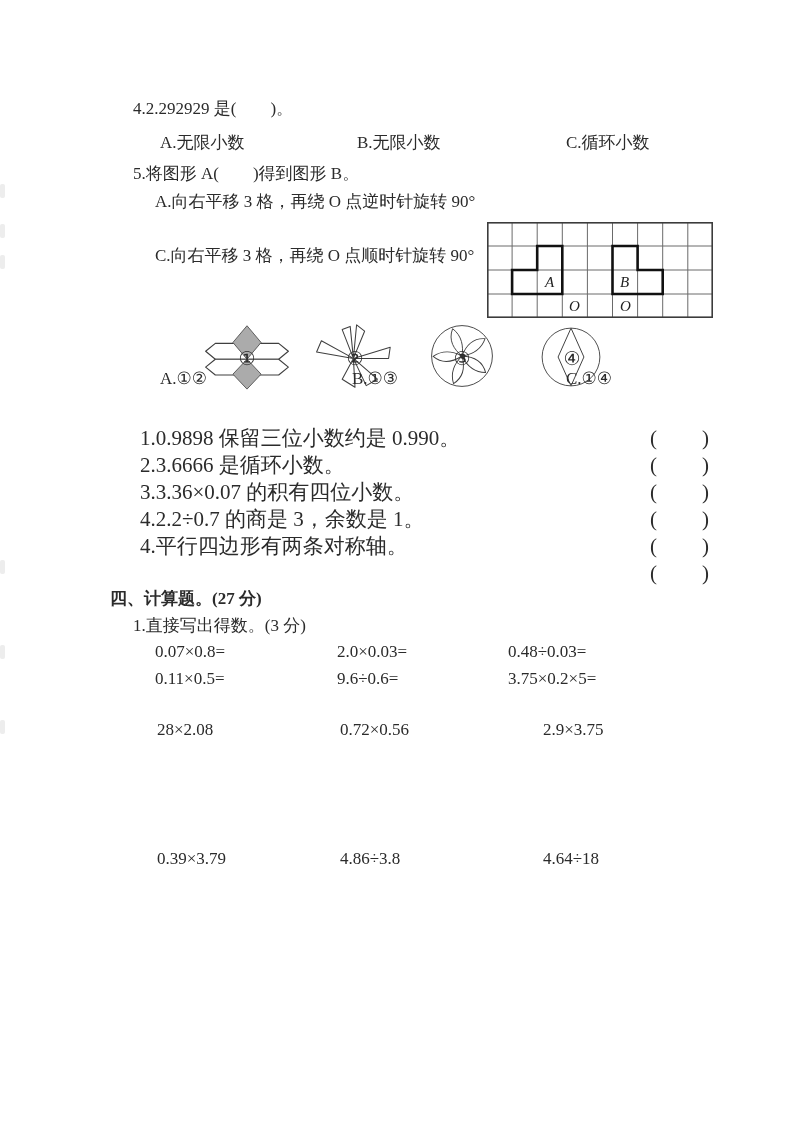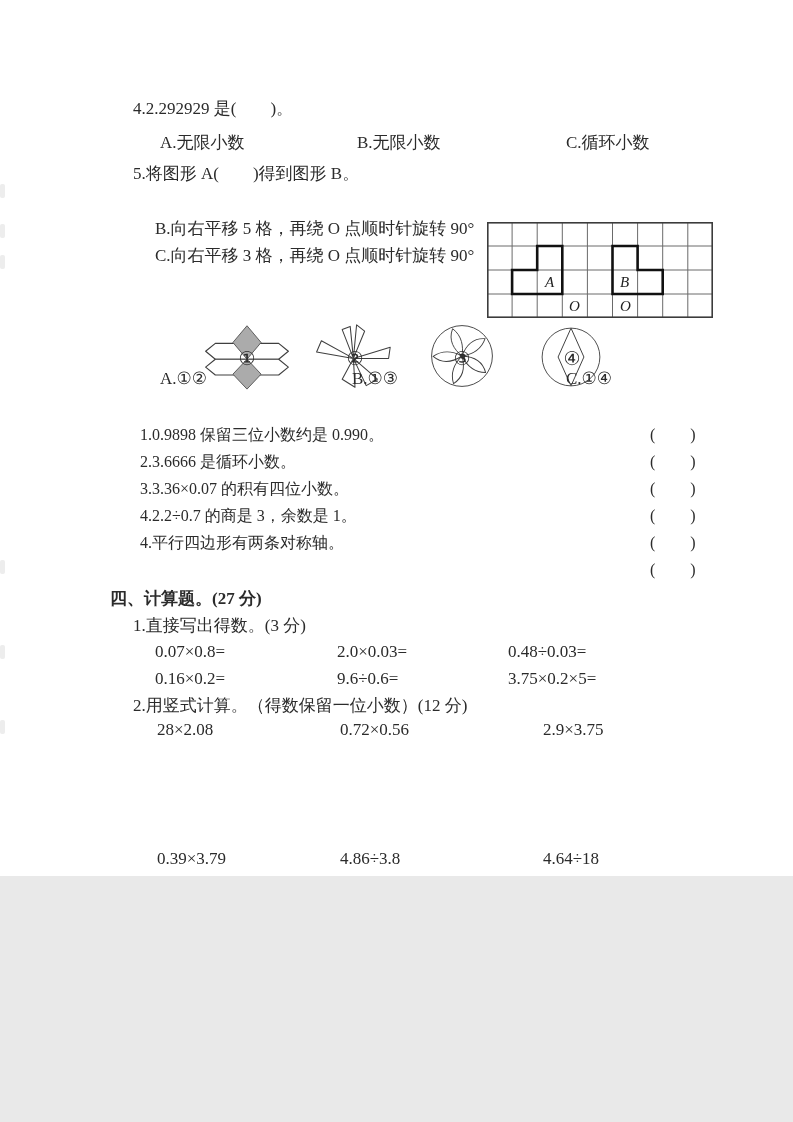--- a/index.html
+++ b/index.html
@@ -1,27 +1,27 @@
 <!DOCTYPE html>
 <html><head>
 <meta charset="utf-8">
 <style>
   html,body{margin:0;padding:0;background:#e9e9e9;}
   .page{
     position:relative;
-    width:793px;height:876px;
+    width:793px;height:1122px;
     margin:0 auto;
     background:#ffffff;
     overflow:hidden;
     font-family:"Liberation Serif","DejaVu Serif",serif;
     color:#2b2b2b;
   }
   .abs{position:absolute;white-space:pre;line-height:1.25;}
   .t17{font-size:17px;}
-  .t16{font-size:16px;}
+  .t16{font-size:21px;}
   .bold{font-weight:700;}
   .note{font-style:italic;font-size:15px;}
   .bracket{letter-spacing:1px;}
   .figlabel{font-size:19px;width:90px;text-align:center;}
   .binding-mark{position:absolute;left:0;width:5px;height:14px;background:#ededed;border-radius:2px;}
   svg{display:block;}
   .gridline{stroke:#6a6a6a;stroke-width:1;fill:none;}
   .gridborder{stroke:#3c3c3c;stroke-width:1.6;fill:none;}
   .shape{stroke:#111;stroke-width:2.6;fill:none;stroke-linejoin:miter;}
   .glab{font-family:"Liberation Serif","DejaVu Serif",serif;font-style:italic;font-size:15px;fill:#222;}
@@ -40,21 +40,21 @@
   <div class="binding-mark" style="top:560px"></div>
   <div class="binding-mark" style="top:645px"></div>
   <div class="binding-mark" style="top:720px"></div>
 
   <div class="abs t17" style="left:133px;top:98px">4.2.292929 是(　　)。</div>
   <div class="abs t17" style="left:160px;top:132px">A.无限小数</div>
   <div class="abs t17" style="left:357px;top:132px">B.无限小数</div>
   <div class="abs t17" style="left:566px;top:132px">C.循环小数</div>
 
   <div class="abs t17" style="left:133px;top:163px">5.将图形 A(　　)得到图形 B。</div>
-  <div class="abs t17" style="left:155px;top:218px">B.向右平移 5 格，再绕 O 点顺时针旋转 90°</div>
+  <div class="abs t17" style="left:155px;top:191px">A.向右平移 3 格，再绕 O 点逆时针旋转 90°</div>
   <div class="abs t17" style="left:155px;top:245px">C.向右平移 3 格，再绕 O 点顺时针旋转 90°</div>
 
   <div class="abs" style="left:487px;top:182px">
     <svg width="226" height="96" viewBox="0 0 226 96">
 
       <g class="gridline">
         <line x1="25.1" y1="0" x2="25.1" y2="96"></line>
           <line x1="50.2" y1="0" x2="50.2" y2="96"></line>
         <line x1="75.3" y1="0" x2="75.3" y2="96"></line>
           <line x1="100.4" y1="0" x2="100.4" y2="96"></line>
@@ -141,25 +141,24 @@
   <div class="abs t16 bracket" style="left:650px;top:506px">(　　)</div>
   <div class="abs t16 bracket" style="left:650px;top:533px">(　　)</div>
   <div class="abs t16 bracket" style="left:650px;top:560px">(　　)</div>
 
   <div class="abs t17 bold" style="left:110px;top:588px">四、计算题。(27 分)</div>
   <div class="abs t17" style="left:133px;top:615px">1.直接写出得数。(3 分)</div>
 
   <div class="abs t17" style="left:155px;top:641px">0.07×0.8=</div>
   <div class="abs t17" style="left:337px;top:641px">2.0×0.03=</div>
   <div class="abs t17" style="left:508px;top:641px">0.48÷0.03=</div>
-  <div class="abs t17" style="left:155px;top:668px">0.16×0.2=</div>
+  <div class="abs t17" style="left:155px;top:668px">0.11×0.5=</div>
   <div class="abs t17" style="left:337px;top:668px">9.6÷0.6=</div>
   <div class="abs t17" style="left:508px;top:668px">3.75×0.2×5=</div>
 
-  <div class="abs t17" style="left:133px;top:695px">2.用竖式计算。（得数保留一位小数）(12 分)</div>
 
   <div class="abs t17" style="left:157px;top:719px">28×2.08</div>
   <div class="abs t17" style="left:340px;top:719px">0.72×0.56</div>
   <div class="abs t17" style="left:543px;top:719px">2.9×3.75</div>
   <div class="abs t17" style="left:157px;top:848px">0.39×3.79</div>
   <div class="abs t17" style="left:340px;top:848px">4.86÷3.8</div>
   <div class="abs t17" style="left:543px;top:848px">4.64÷18</div>
 
 </div>
 

